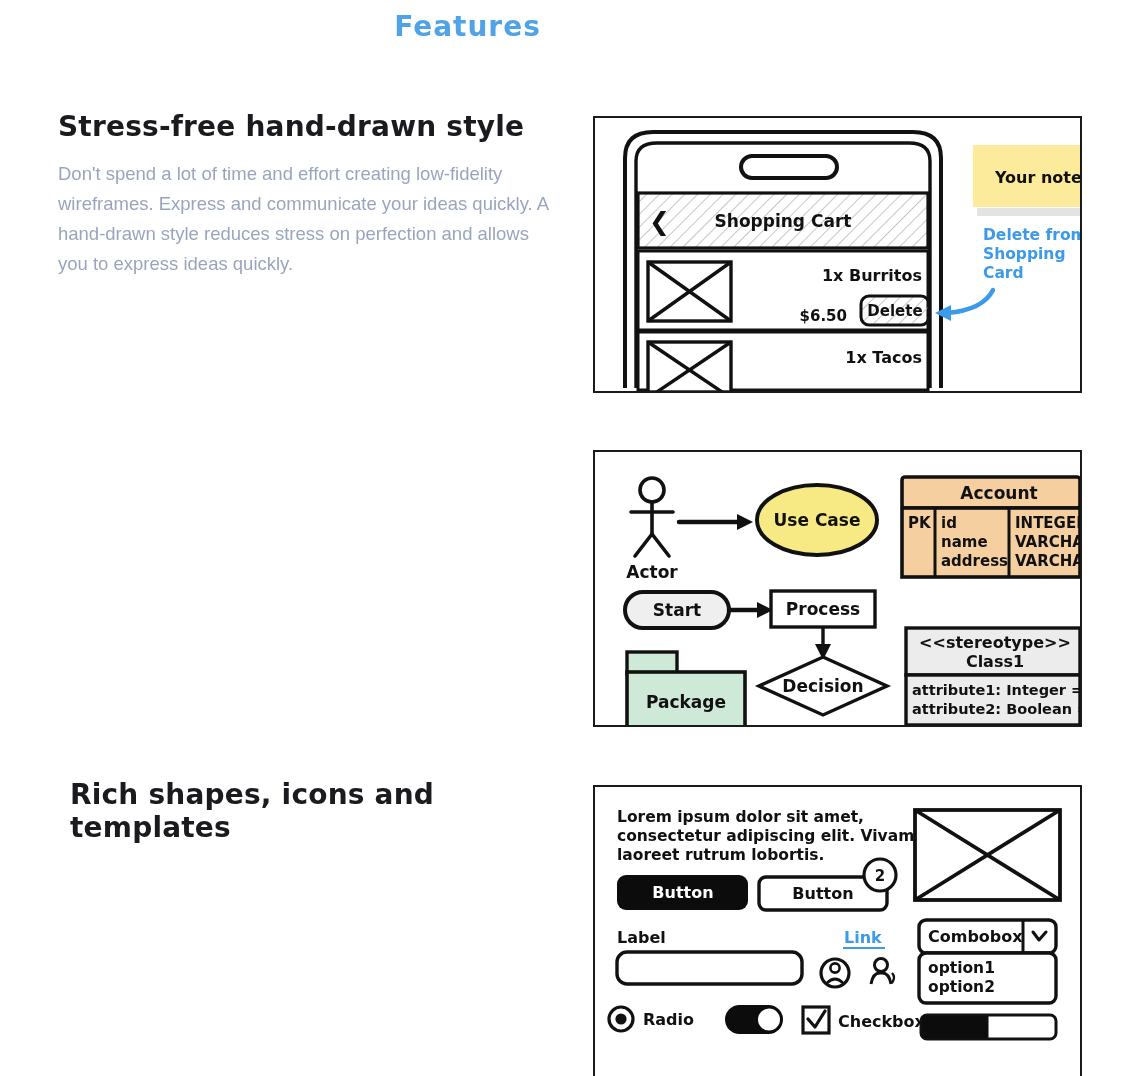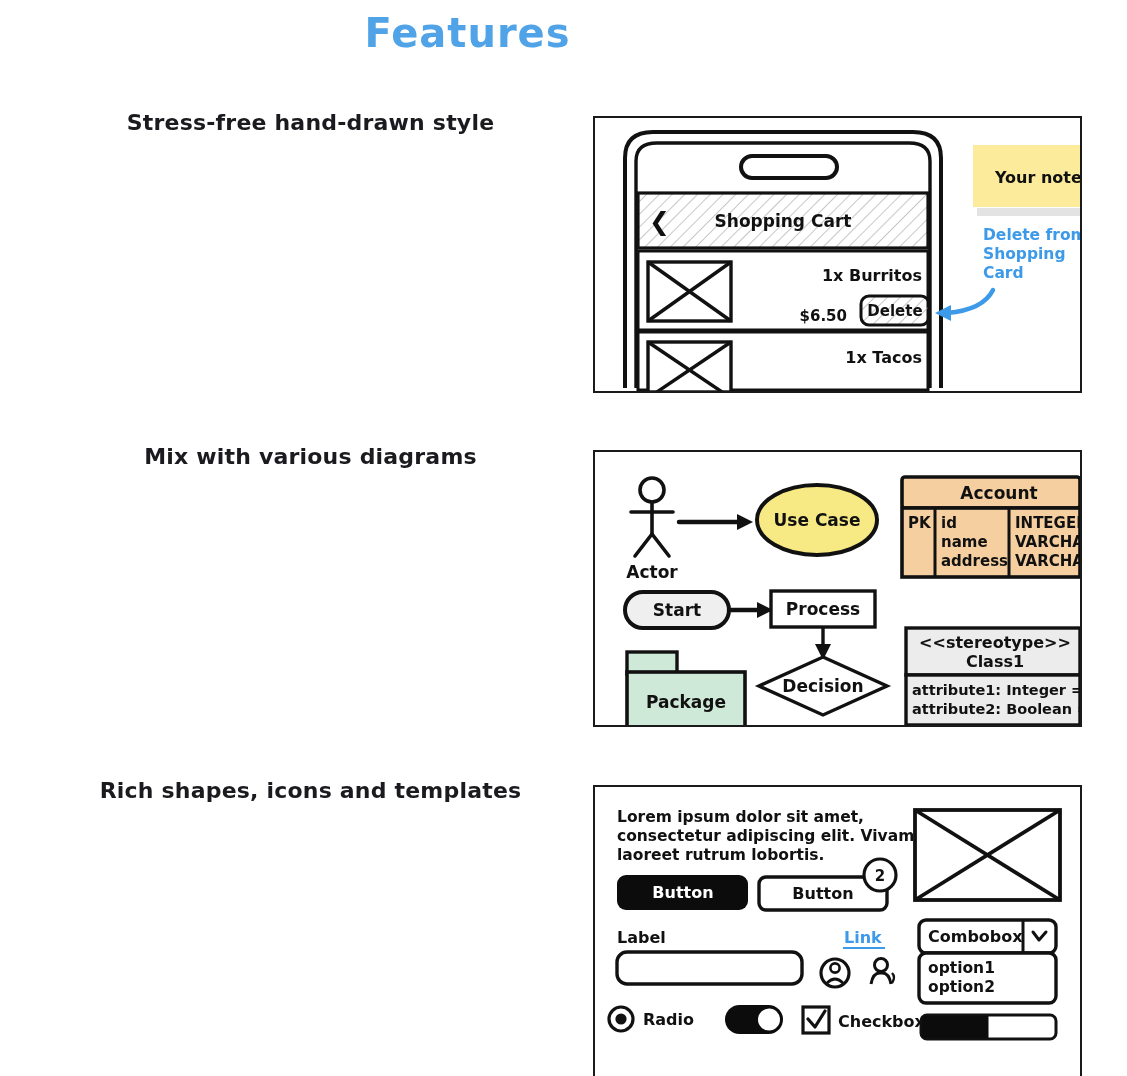--- a/index.html
+++ b/index.html
@@ -10,39 +10,39 @@
     font-family: "DejaVu Sans", sans-serif;
     overflow: hidden;
   }
   .page { position: relative; width: 1127px; height: 1076px; }
 
   
   .page-title {
     position: absolute; top: 10px; left: 0; width: 935px;
     text-align: center;
     font-family: "DejaVu Sans", sans-serif;
-    font-size: 40px; font-weight: bold; letter-spacing: 1px;
+    font-size: 28px; font-weight: bold; letter-spacing: 1px;
     color: #4fa3e6;
   }
 
   
   .feature-text { position: absolute; left: 58px; width: 505px; }
   .feature-head {
     font-family: "DejaVu Sans", sans-serif;
-    font-size: 22px; font-weight: bold; color: #1b1b1f;
-    letter-spacing: .2px; margin: 0 0 16px 0; text-align: center;
+    font-size: 28px; font-weight: bold; color: #1b1b1f;
+    letter-spacing: .2px; margin: 0 0 16px 0;
   }
   .feature-body {
     font-family: "Liberation Sans", sans-serif;
     font-size: 18.5px; line-height: 30px; color: #9aa5bd;
     margin: 0;
   }
   #txt1 { top: 110px; }
   #txt2 { top: 444px; }
-  #txt3 { top: 778px; }
+  #txt3 { top: 778px; margin-left: 12px; }
 
   
   .panel {
     position: absolute; left: 593px; width: 489px;
     border: 2.5px solid #1a1a1a; background: #fff; overflow: hidden;
   }
   #panel1 { top: 116px; height: 277px; }
   #panel2 { top: 450px; height: 277px; }
   #panel3 { top: 785px; height: 356px; }
   .stage { position: absolute; inset: 0; }
@@ -53,23 +53,23 @@
 </style>
 </head>
 <body>
 
 <div class="page">
 
   <div class="page-title">Features</div>
 
   <div class="feature-text" id="txt1">
     <h2 class="feature-head">Stress-free hand-drawn style</h2>
+    <p class="feature-body">Don't spend a lot of time and effort creating low-fidelity wireframes. Express and communicate your ideas quickly. A hand-drawn style reduces stress on perfection and allows you to express ideas quickly.</p>
   </div>
   <div class="feature-text" id="txt2">
-    <h2 class="feature-head">Mix with various diagrams</h2>
   </div>
   <div class="feature-text" id="txt3">
     <h2 class="feature-head">Rich shapes, icons and templates</h2>
   </div>
 
   <div class="panel" id="panel1">
     <div class="stage">
       <svg width="485" height="273" viewBox="0 0 485 273">
         <defs>
           <pattern id="hatch" width="9" height="9" patternTransform="rotate(45)" patternUnits="userSpaceOnUse">

